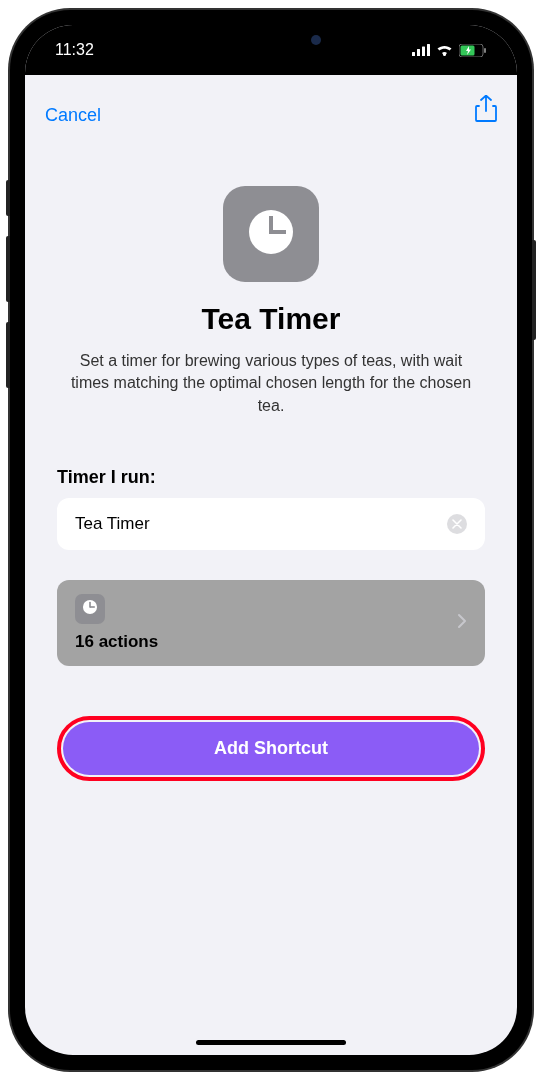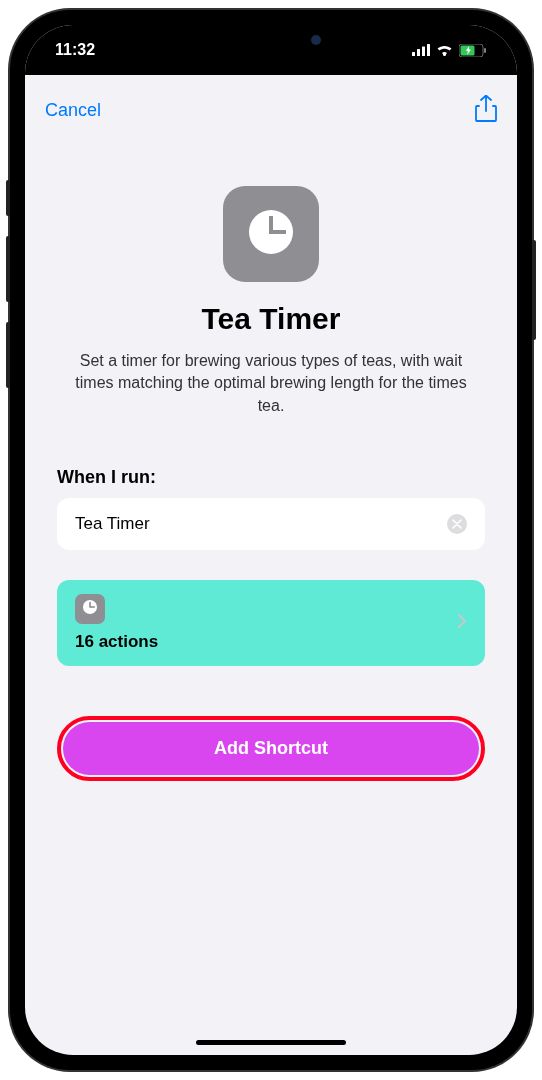--- a/index.html
+++ b/index.html
@@ -55,39 +55,39 @@
     }
     .status-bar {
       height: 50px;
       background: #000;
       display: flex;
       justify-content: space-between;
       align-items: center;
       padding: 0 30px;
       color: #fff;
       font-size: 16px;
-      font-weight: 700;
+      font-weight: 400;
     }
     .status-right {
       display: flex;
       align-items: center;
       gap: 6px;
     }
     .signal-icon svg, .wifi-icon svg, .battery-icon svg {
       display: block;
     }
     .sheet-handle-wrap {
       background: #f2f2f7;
       width: 100%;
       height: 8px;
     }
     .nav-bar {
       display: flex;
       justify-content: space-between;
-      align-items: center;
+      align-items: flex-end;
       padding: 12px 20px 10px;
     }
     .cancel-btn {
       color: #007aff;
       font-size: 18px;
       background: none;
       border: none;
       cursor: pointer;
     }
     .share-btn {
@@ -157,21 +157,21 @@
       align-items: center;
       justify-content: center;
       cursor: pointer;
       opacity: 0.6;
     }
     .clear-btn svg {
       width: 10px;
       height: 10px;
     }
     .actions-row {
-      background: #5eead4;
+      background: #a3a3a3;
       border-radius: 12px;
       padding: 14px 18px;
       display: flex;
       align-items: center;
       justify-content: space-between;
       margin-bottom: 50px;
       cursor: pointer;
     }
     .actions-left {
       display: flex;
@@ -196,21 +196,21 @@
       color: #c7c7cc;
     }
     .add-button-wrap {
       position: relative;
       border: 4px solid #ff0020;
       border-radius: 36px;
       padding: 2px;
     }
     .add-button {
       width: 100%;
-      background: #d946ef;
+      background: #8b5cf6;
       color: #fff;
       border: none;
       border-radius: 30px;
       padding: 16px;
       font-size: 18px;
       font-weight: 600;
       cursor: pointer;
     }
     .home-indicator {
       position: absolute;
@@ -308,23 +308,23 @@
         <span>
           <svg width="50" height="50" viewBox="0 0 50 50">
               <circle cx="25" cy="25" r="22" fill="#fff"></circle>
               <rect x="23" y="9" width="4" height="18" fill="#8e8e93"></rect>
               <rect x="25" y="23" width="15" height="4" fill="#8e8e93"></rect>
             </svg>
         </span>
       </div>
 
       <h1 class="shortcut-title">Tea Timer</h1>
-      <p class="shortcut-desc">Set a timer for brewing various types of teas, with wait times matching the optimal brewing length for the times tea.</p>
-
-      <div class="section-label">When I run:</div>
+      <p class="shortcut-desc">Set a timer for brewing various types of teas, with wait times matching the optimal chosen length for the chosen tea.</p>
+
+      <div class="section-label">Timer I run:</div>
       <div class="input-row">
         <input type="text" value="Tea Timer" style="">
         <button class="clear-btn">
           <span>
             <svg viewBox="0 0 10 10">
                 <path d="M1 1 L9 9 M9 1 L1 9" stroke="#fff" stroke-width="1.6" stroke-linecap="round"></path>
               </svg>
           </span>
         </button>
       </div>

